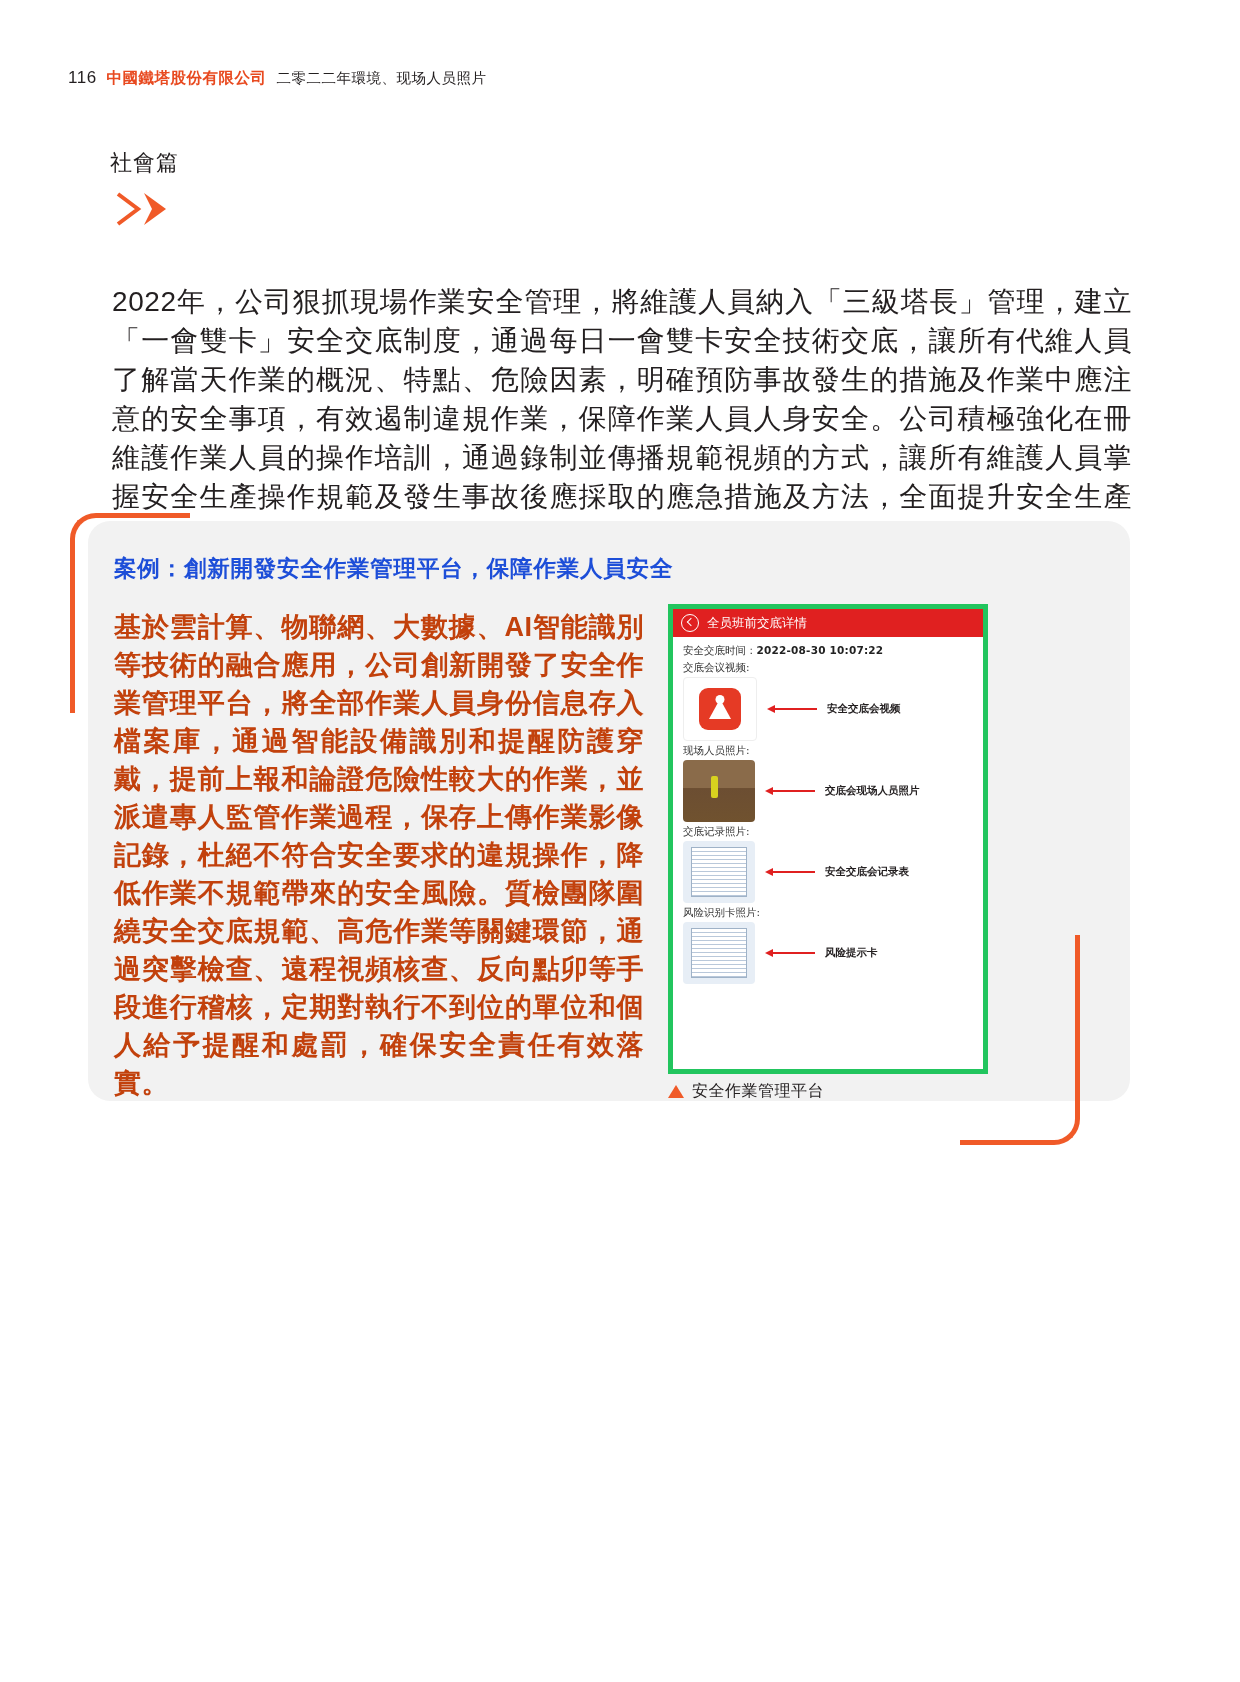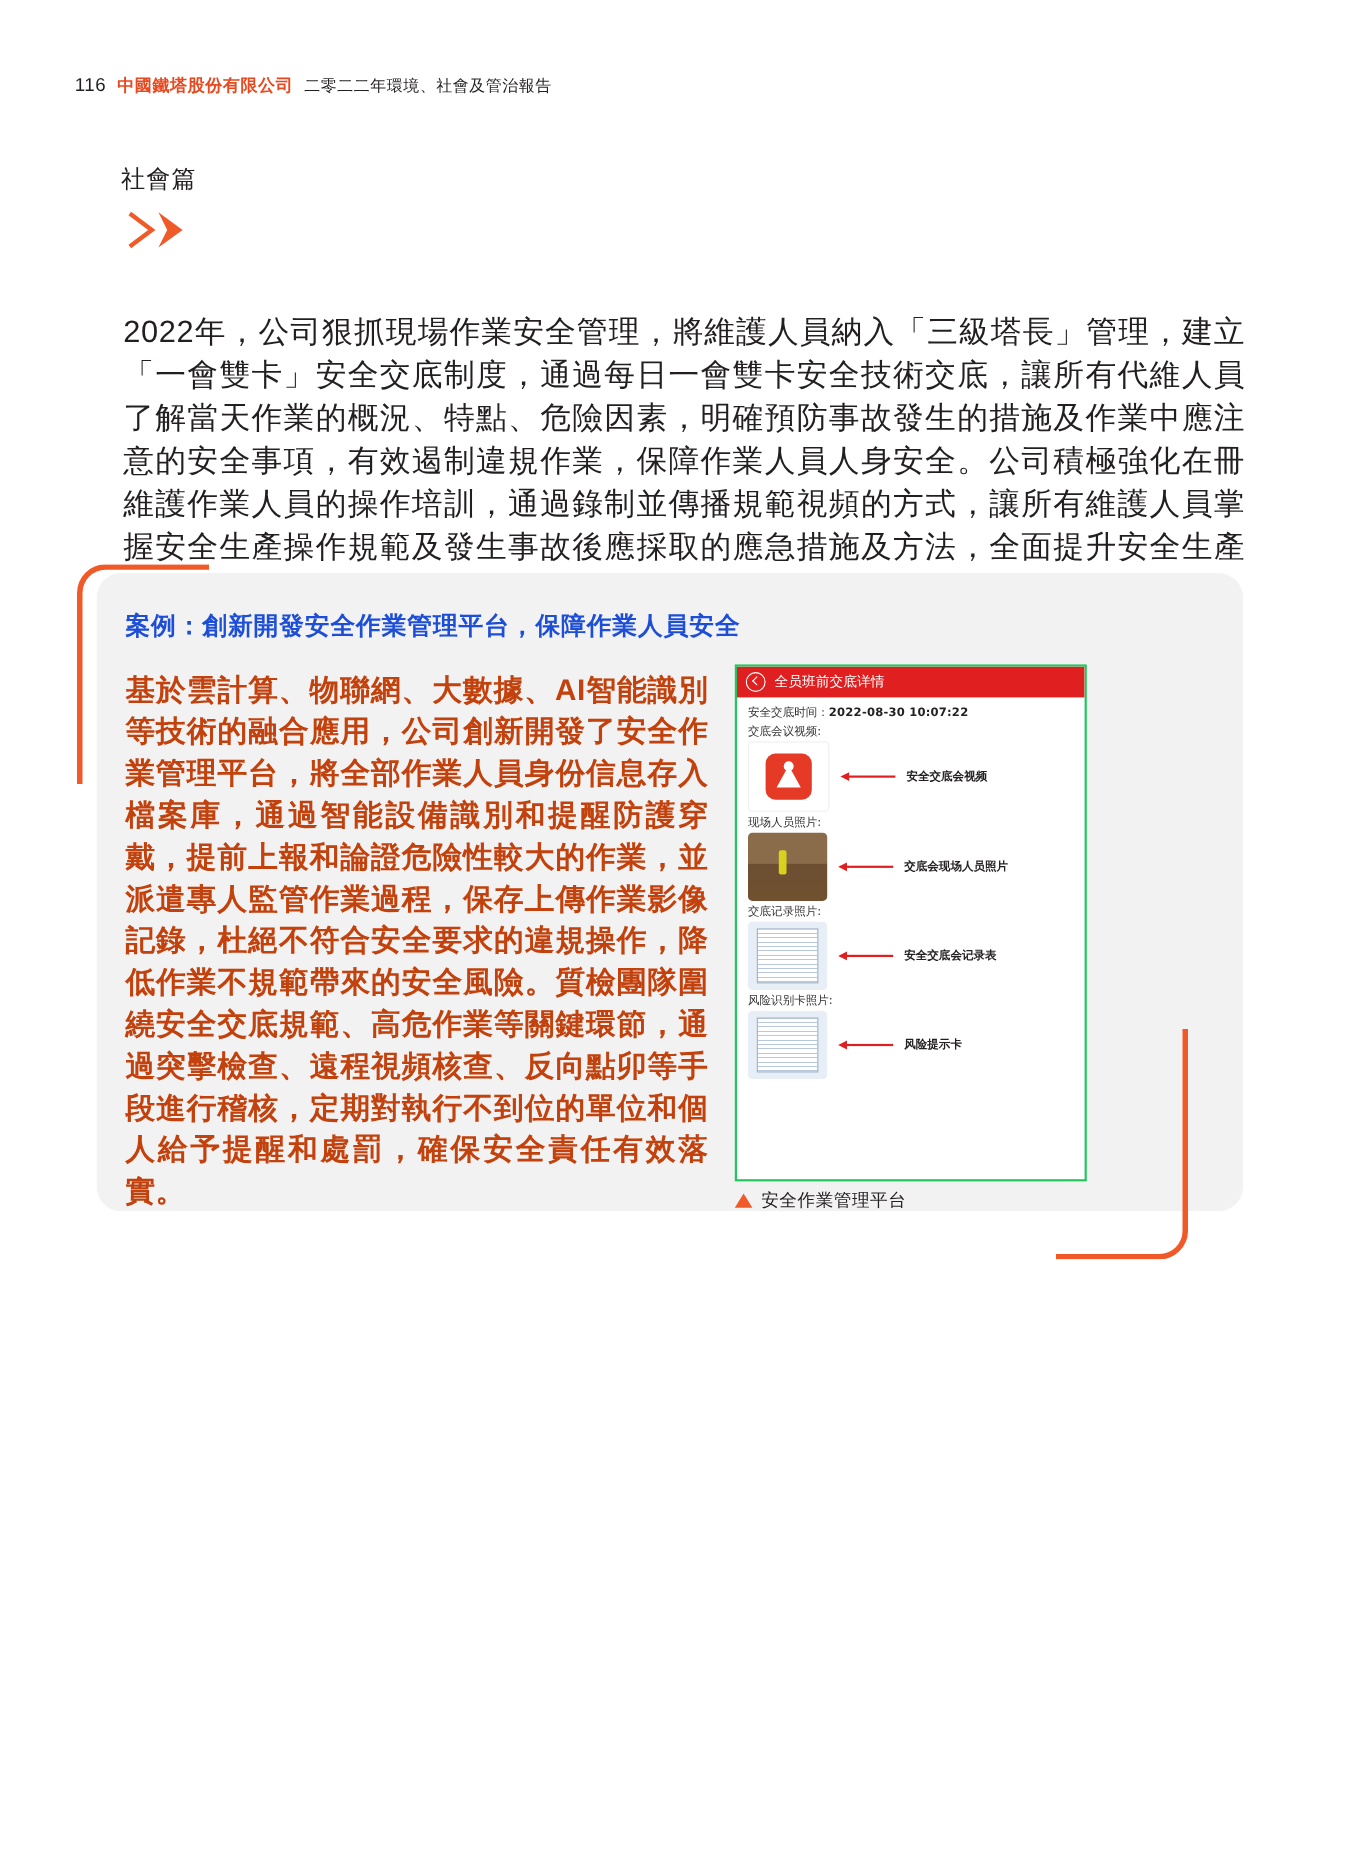--- a/index.html
+++ b/index.html
@@ -132,21 +132,21 @@
   }
 
   
   .phone-shot {
     position: absolute;
     top: 604px;
     left: 668px;
     width: 320px;
     height: 470px;
     background: #ffffff;
-    border: 2px solid #22c55e;
+    border: 5px solid #22c55e;
     box-sizing: border-box;
     overflow: hidden;
     font-family: "DejaVu Sans", "Liberation Sans", sans-serif;
   }
   .phone-topbar {
     height: 28px;
     background: #e02020;
     display: flex;
     align-items: center;
     gap: 8px;
@@ -315,21 +315,21 @@
     border-right: 8px solid transparent;
     border-bottom: 13px solid #f05a28;
   }
 </style>
 </head>
 <body>
 
 <div class="page-header">
   <span class="page-number">116</span>
   <span class="company-name">中國鐵塔股份有限公司</span>
-  <span class="report-title">二零二二年環境、社會及管治報告</span>
+  <span class="report-title">二零二二年環境、现场人员照片</span>
 </div>
 
 <div class="section-tag">
   <span class="section-tag-label">社會篇</span>
   <span class="chev">
     <svg width="62" height="38" viewBox="0 0 62 38">
       <path d="M4 4 L24 19 L4 34" fill="none" stroke="#f05a28" stroke-width="4"></path>
       <path d="M30 3 L52 19 L30 35 L38 19 Z" fill="#f05a28"></path>
     </svg>
   </span>

